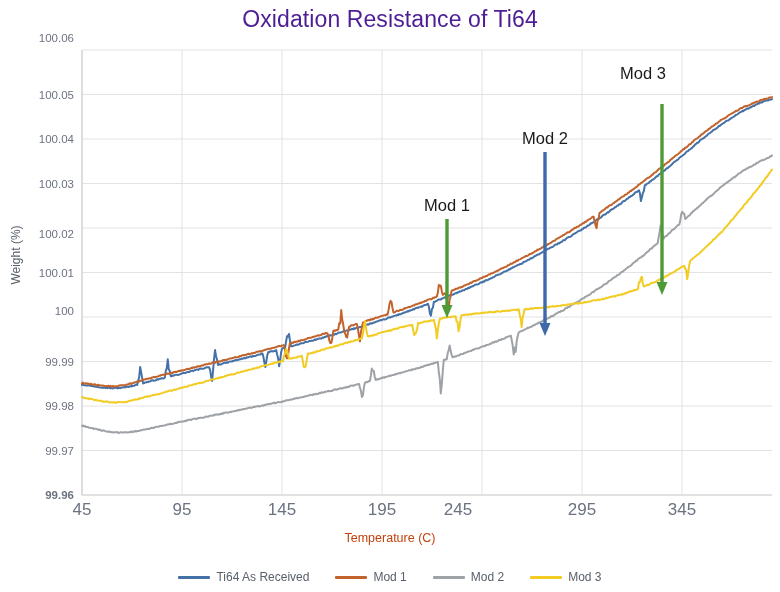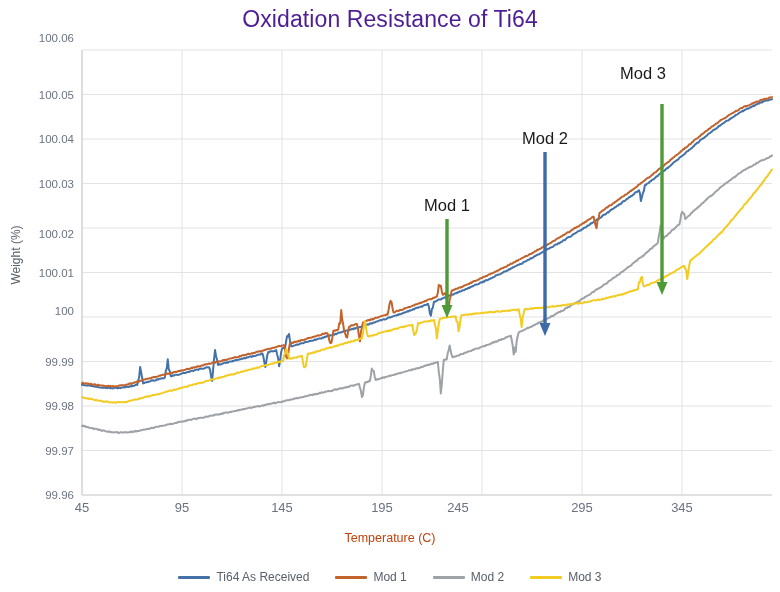--- a/index.html
+++ b/index.html
@@ -57,21 +57,21 @@
     text-align: right;
     font-size: 11.5px;
     color: #6b7280;
     transform: translateY(-50%);
   }
   .xtick-label {
     position: absolute;
     top: 500px;
     width: 60px;
     text-align: center;
-    font-size: 13px;
+    font-size: 17px;
     color: #6b7280;
   }
   #plot-svg {
     position: absolute;
     left: 0;
     top: 0;
   }
   .ann-label {
     position: absolute;
     font-size: 16.5px;
@@ -108,21 +108,21 @@
 <body>
 
 <div id="chart-root">
 
   <div id="chart-title">Oxidation Resistance of Ti64</div>
 
   <div id="y-axis-title">Weight (%)</div>
   <div id="x-axis-title">Temperature (C)</div>
 
   <div id="ytick-labels">
-      <div class="ytick-label" style="top: 495px; left: 4px; width: 70px;">99.96</div>
+      <div class="ytick-label" style="top: 495px; left: 4px; width: 70px; font-weight: bold;">99.96</div>
       <div class="ytick-label" style="top: 450.5px; left: 4px; width: 70px;">99.97</div>
       <div class="ytick-label" style="top: 406px; left: 4px; width: 70px;">99.98</div>
       <div class="ytick-label" style="top: 361.5px; left: 4px; width: 70px;">99.99</div>
       <div class="ytick-label" style="top: 311px; left: 4px; width: 70px;">100</div>
       <div class="ytick-label" style="top: 272.5px; left: 4px; width: 70px;">100.01</div>
       <div class="ytick-label" style="top: 222px; left: 4px; width: 70px; margin-top: 12px;">100.02</div>
       <div class="ytick-label" style="top: 183.5px; left: 4px; width: 70px;">100.03</div>
       <div class="ytick-label" style="top: 139px; left: 4px; width: 70px;">100.04</div>
       <div class="ytick-label" style="top: 94.5px; left: 4px; width: 70px;">100.05</div>
       <div class="ytick-label" style="top: 38px; left: 4px; width: 70px;">100.06</div>

